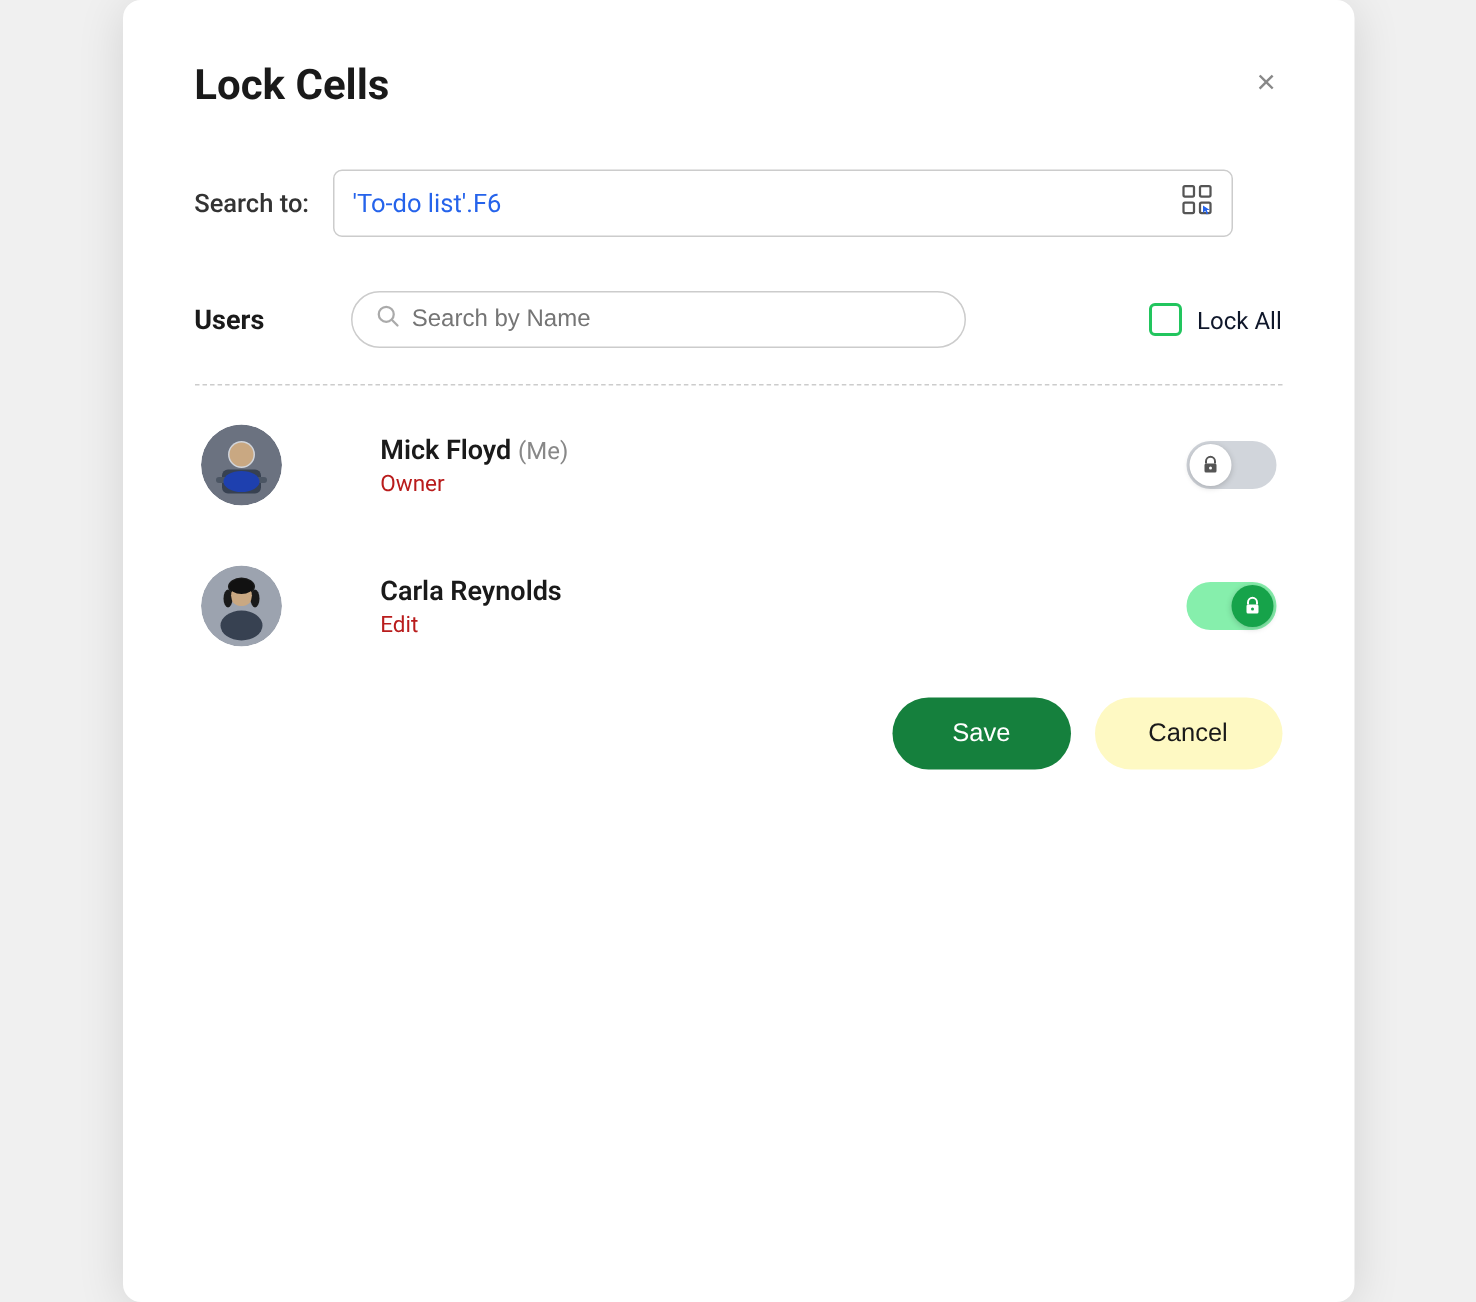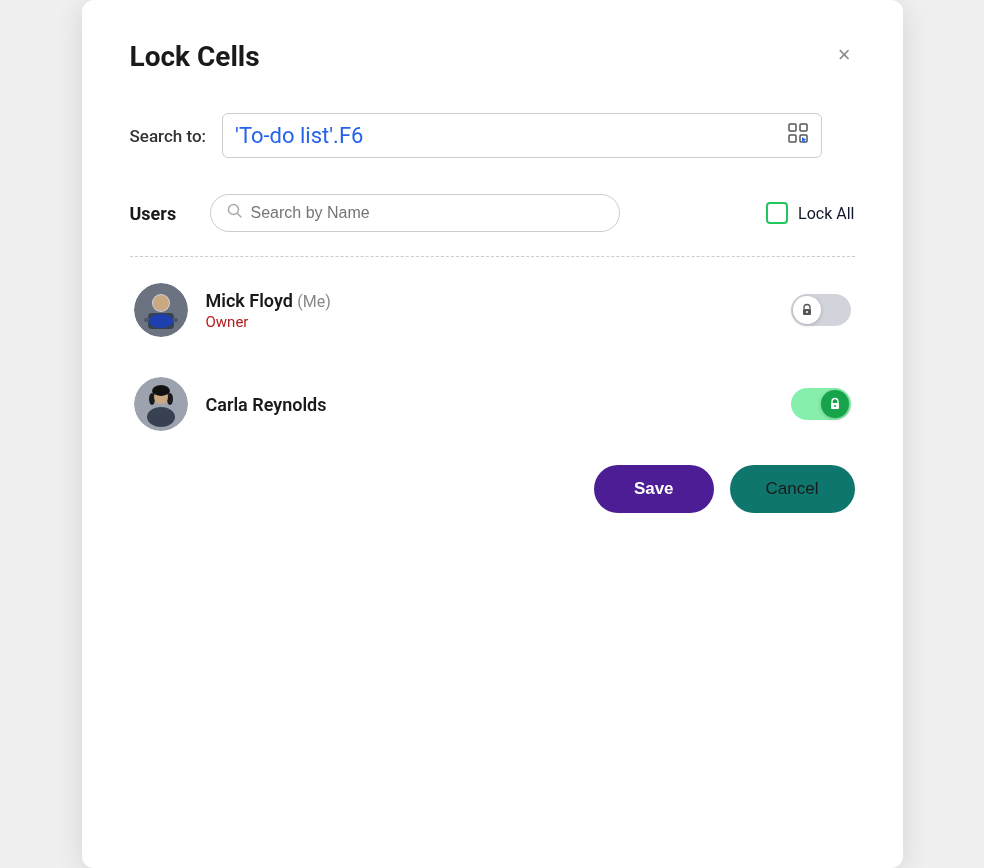--- a/index.html
+++ b/index.html
@@ -61,33 +61,34 @@
       align-items: center;
       border: 1.5px solid #ccc;
       border-radius: 6px;
       padding: 8px 12px;
       flex: 1;
       max-width: 600px;
       background: #fff;
     }
     .applies-to-value {
       color: #2563eb;
-      font-size: 22px;
+      font-size: 17px;
       flex: 1;
     }
     .grid-icon {
       color: #555;
       font-size: 20px;
       margin-left: 8px;
       cursor: pointer;
     }
 
     .users-toolbar {
       display: flex;
       align-items: center;
+      gap: 24px;
       margin-bottom: 12px;
     }
     .users-label {
       font-size: 18px;
       font-weight: 700;
       color: #1a1a1a;
       min-width: 80px;
     }
     .search-wrapper {
       display: flex;
@@ -147,20 +148,21 @@
     }
     .user-row {
       display: flex;
       align-items: center;
       padding: 18px 4px;
       gap: 18px;
     }
     
     .user-info {
       flex: 1;
+      margin-left: 48px;
     }
     .user-name {
       font-size: 18px;
       font-weight: 600;
       color: #1a1a1a;
     }
     .user-tag {
       font-size: 16px;
       color: #888;
       font-weight: 400;
@@ -228,31 +230,31 @@
       color: #888;
     }
 
     .dialog-footer {
       display: flex;
       justify-content: flex-end;
       gap: 16px;
       padding-top: 16px;
     }
     .btn-save {
-      background: #4c1d95;
+      background: #15803d;
       color: #fff;
       border: none;
       border-radius: 999px;
       padding: 14px 40px;
       font-size: 17px;
-      font-weight: 700;
+      font-weight: 400;
       cursor: pointer;
     }
     .btn-cancel {
-      background: #0f766e;
+      background: #fef9c3;
       color: #1a1a1a;
       border: none;
       border-radius: 999px;
       padding: 14px 36px;
       font-size: 17px;
       font-weight: 500;
       cursor: pointer;
     }
 
     
@@ -354,20 +356,21 @@
         <ellipse cx="36" cy="22" rx="3" ry="6" fill="#1a1a1a"></ellipse>
 
         <ellipse cx="27" cy="40" rx="14" ry="10" fill="#374151"></ellipse>
 
         <circle cx="27" cy="20" r="7" fill="#c9a882"></circle>
 
         <ellipse cx="27" cy="14" rx="8" ry="5" fill="#111"></ellipse>
       </svg>
       <div class="user-info">
         <div class="user-name">Carla Reynolds</div>
+        <div class="user-role">Edit</div>
       </div>
 
       <div class="toggle-wrapper">
         <div class="toggle toggle-on">
           <div class="toggle-knob toggle-knob-on">
             <svg width="14" height="14" viewBox="0 0 14 14" fill="none">
               <rect x="3" y="6" width="8" height="6" rx="1" fill="#fff"></rect>
               <path d="M4 6V4.5a3 3 0 016 0V6" stroke="#fff" stroke-width="1.3" fill="none"></path>
               <circle cx="7" cy="9" r="1" fill="#16a34a"></circle>
             </svg>

